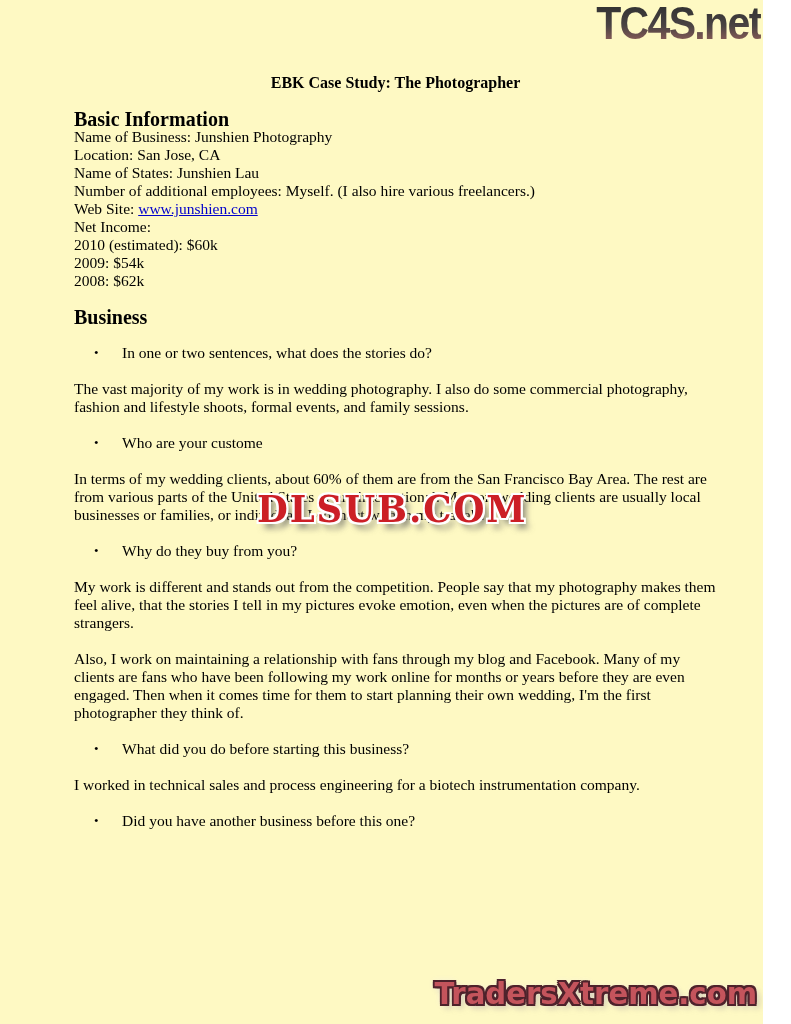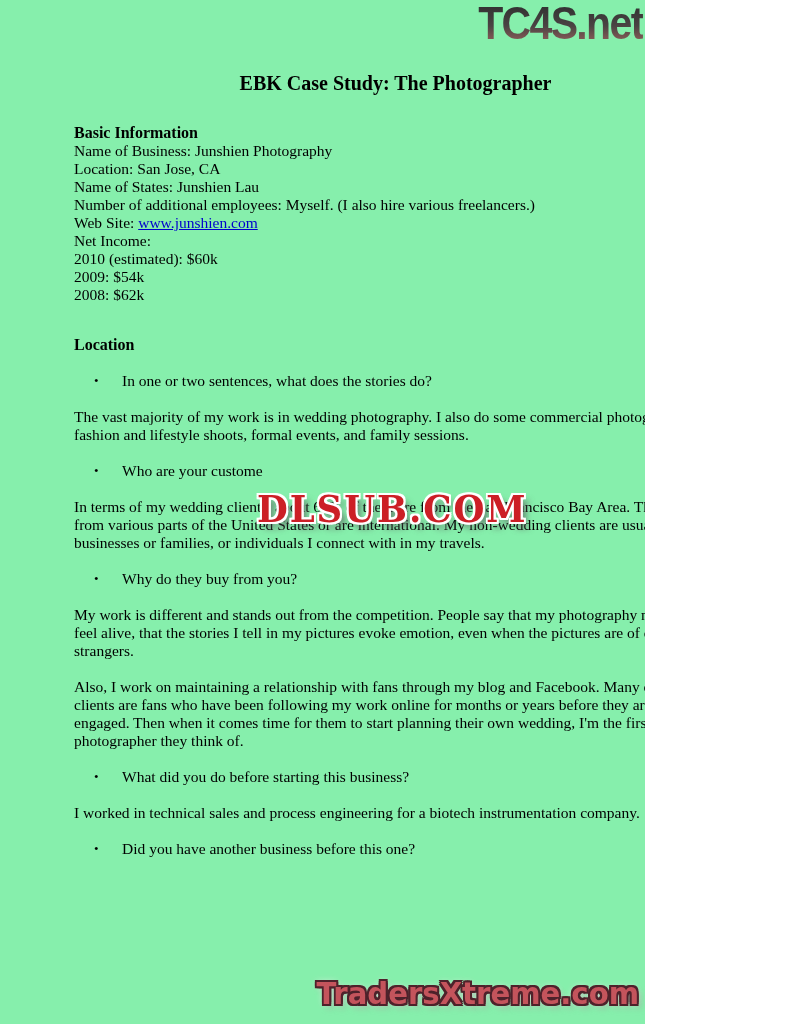--- a/index.html
+++ b/index.html
@@ -1,38 +1,38 @@
 <!DOCTYPE html>
 <html><head>
 <meta charset="utf-8">
 <style>
   html,body{margin:0;padding:0;background:#fff;}
   .page{
     position:relative;
-    width:645px;height:1024px;
-    background:#86efac;
+    width:763px;height:1024px;
+    background:#fef9c3;
     font-family:"Liberation Serif", serif;
     font-size:15.5px;
     line-height:18px;
     color:#000;
     overflow:hidden;
   }
   .content{
     position:absolute;left:74px;top:0;width:643px;
   }
   .doc-title{
     margin-top:74px;
     text-align:center;
     font-weight:bold;
-    font-size:20px;
+    font-size:16px;
   }
   .section-heading{
-    margin-top:32px;
+    margin-top:18px;
     font-weight:bold;
-    font-size:16px;
+    font-size:20px;
   }
   .line-group{}
   .line{white-space:nowrap;}
   .para{margin-top:18px;}
   .bullet-item{
     margin-top:18px;
     display:flex;
     margin-left:20px;
   }
   .bullet-glyph{
@@ -119,21 +119,21 @@
       <div class="line"><span>Web Site: </span><a class="doc-link">www.junshien.com</a></div>
     </div>
 
     <div class="line-group">
       <div class="line">Net Income:</div>
       <div class="line">2010 (estimated): $60k</div>
       <div class="line">2009: $54k</div>
       <div class="line">2008: $62k</div>
     </div>
 
-    <div class="section-heading">Location</div>
+    <div class="section-heading">Business</div>
 
     <div class="bullet-item">
       <span class="bullet-glyph">•</span>
       <span>In one or two sentences, what does the stories do?</span>
     </div>
 
     <div class="para">The vast majority of my work is in wedding photography. I also do some commercial photography, fashion and lifestyle shoots, formal events, and family sessions.</div>
 
     <div class="bullet-item">
       <span class="bullet-glyph">•</span>

